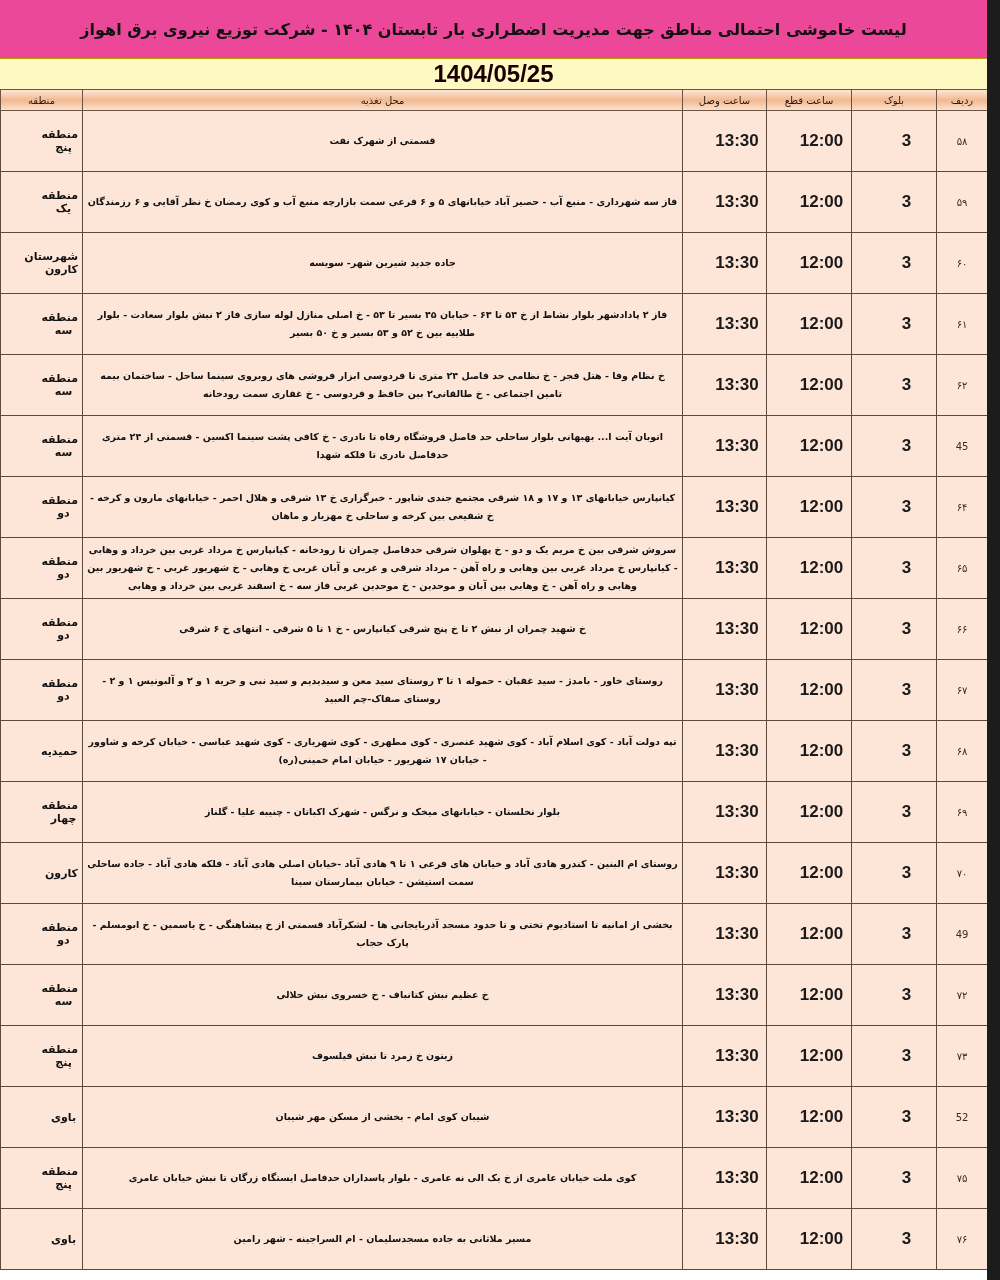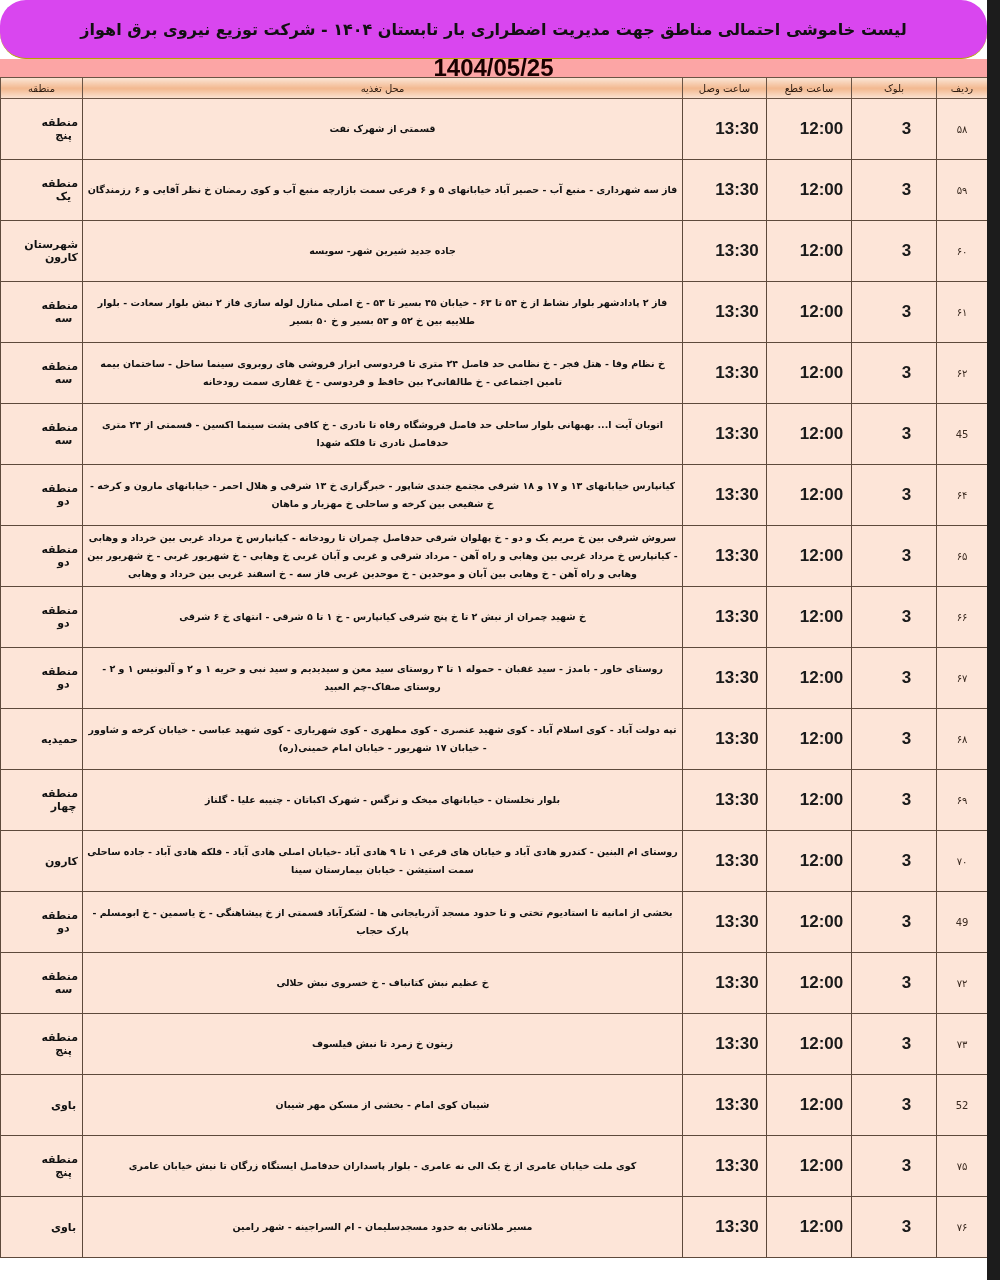--- a/index.html
+++ b/index.html
@@ -1,20 +1,20 @@
 <!DOCTYPE html>
 <html><head>
 <meta charset="utf-8">
 <style>
   html, body { margin:0; padding:0; }
   body { width:1000px; height:1280px; background:#ffffff; position:relative; overflow:hidden; font-family:"DejaVu Sans", sans-serif; }
   .sheet { position:absolute; left:0; top:0; width:987px; }
   .right-strip { position:absolute; left:987px; top:0; width:13px; height:1280px; background:#1c1c1c; }
-  .title-band { height:58px; background:#d946ef; display:flex; align-items:center; justify-content:center; direction:rtl; font-weight:bold; font-size:16px; color:#111; border-bottom:1px solid #b5a200;border-radius:26px; }
-  .date-band { height:18px; background:#fca5a5; display:flex; align-items:center; justify-content:center; font-family:"Liberation Sans", sans-serif; font-weight:bold; font-size:24px; color:#1a0000; }
+  .title-band { height:58px; background:#ec4899; display:flex; align-items:center; justify-content:center; direction:rtl; font-weight:bold; font-size:16px; color:#111; border-bottom:1px solid #b5a200; }
+  .date-band { height:30px; background:#fef9c3; display:flex; align-items:center; justify-content:center; font-family:"Liberation Sans", sans-serif; font-weight:bold; font-size:24px; color:#1a0000; }
   table { border-collapse:collapse; width:987px; table-layout:fixed; direction:rtl; }
   th { height:20px; font-size:10px; font-weight:normal; color:#2a1a10; background:linear-gradient(to bottom,#fbe3d2 0%,#f2b88f 50%,#fbe3d2 100%); border:1px solid #6b5444; padding:0; }
   td { height:60px; background:#fde5d8; border:1px solid #5e4a3c; text-align:center; vertical-align:middle; padding:0 4px; color:#111; }
   td.row-no { font-size:10px; color:#3a2a20; }
   td.num { font-family:"Liberation Sans", sans-serif; font-weight:bold; font-size:17px; color:#1a1a1a;padding-left:29px; }
   td.loc { font-size:9.5px; font-weight:bold; line-height:18px; }
   td.region { font-size:11px; font-weight:bold;padding-left:48px; }
 </style>
 </head>
 <body>
@@ -184,19 +184,19 @@
           <td class="num">12:00</td>
           <td class="num">13:30</td>
           <td class="loc">کوی ملت خیابان عامری از خ یک الی نه عامری - بلوار پاسداران حدفاصل ایستگاه زرگان تا نبش خیابان عامری</td>
           <td class="region">منطقه پنج</td>
         </tr>
         <tr>
           <td class="row-no">۷۶</td>
           <td class="num">3</td>
           <td class="num">12:00</td>
           <td class="num">13:30</td>
-          <td class="loc">مسیر ملاثانی به حدود مسجدسلیمان - ام السراجینه - شهر رامین</td>
+          <td class="loc">مسیر ملاثانی به جاده مسجدسلیمان - ام السراجینه - شهر رامین</td>
           <td class="region">باوی</td>
         </tr>
       </tbody>
   </table>
 </div>
 <div class="right-strip"></div>
 
 </body></html>

